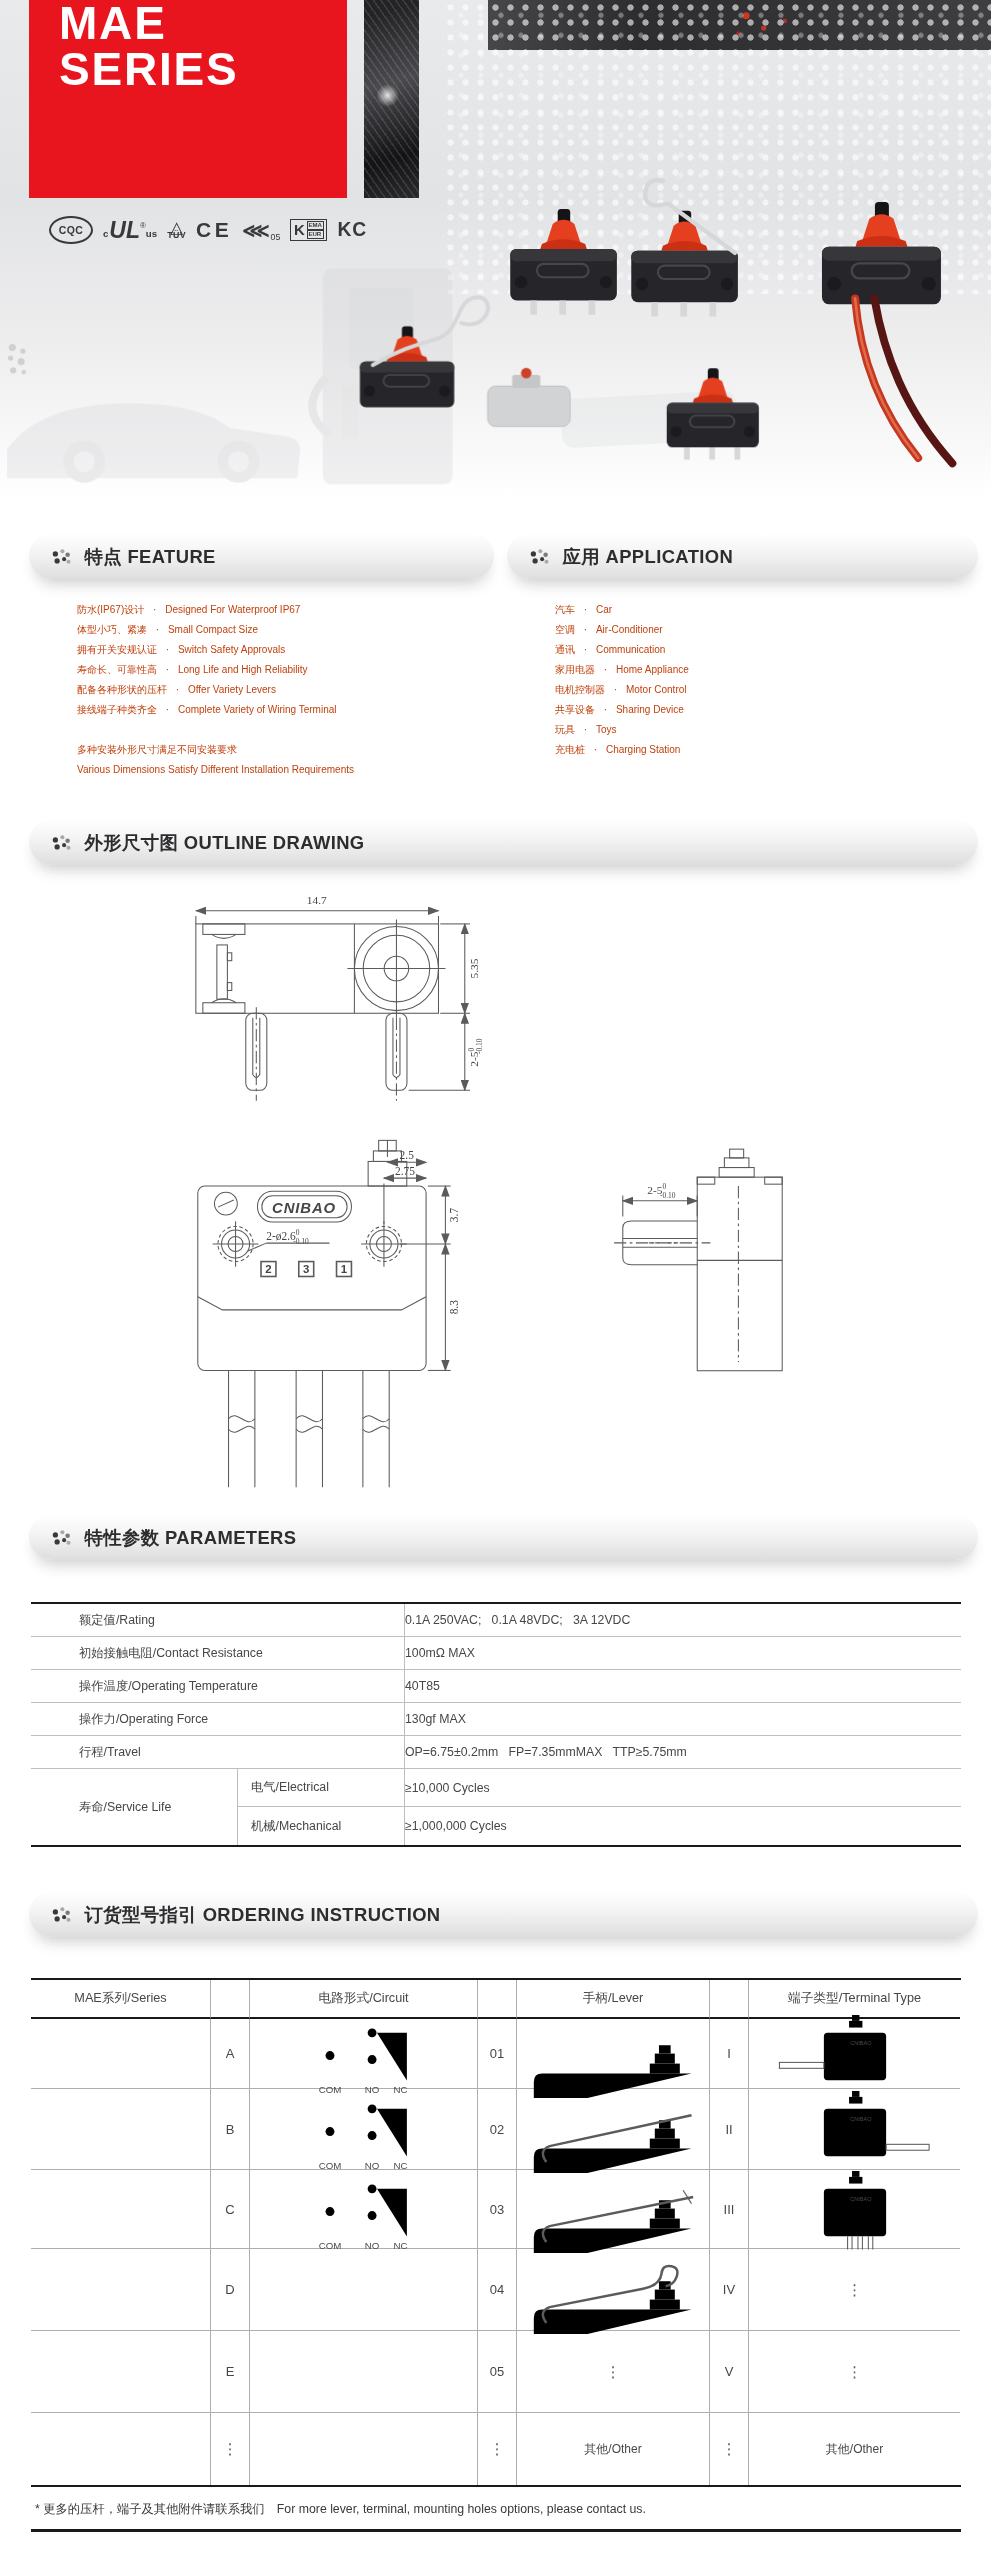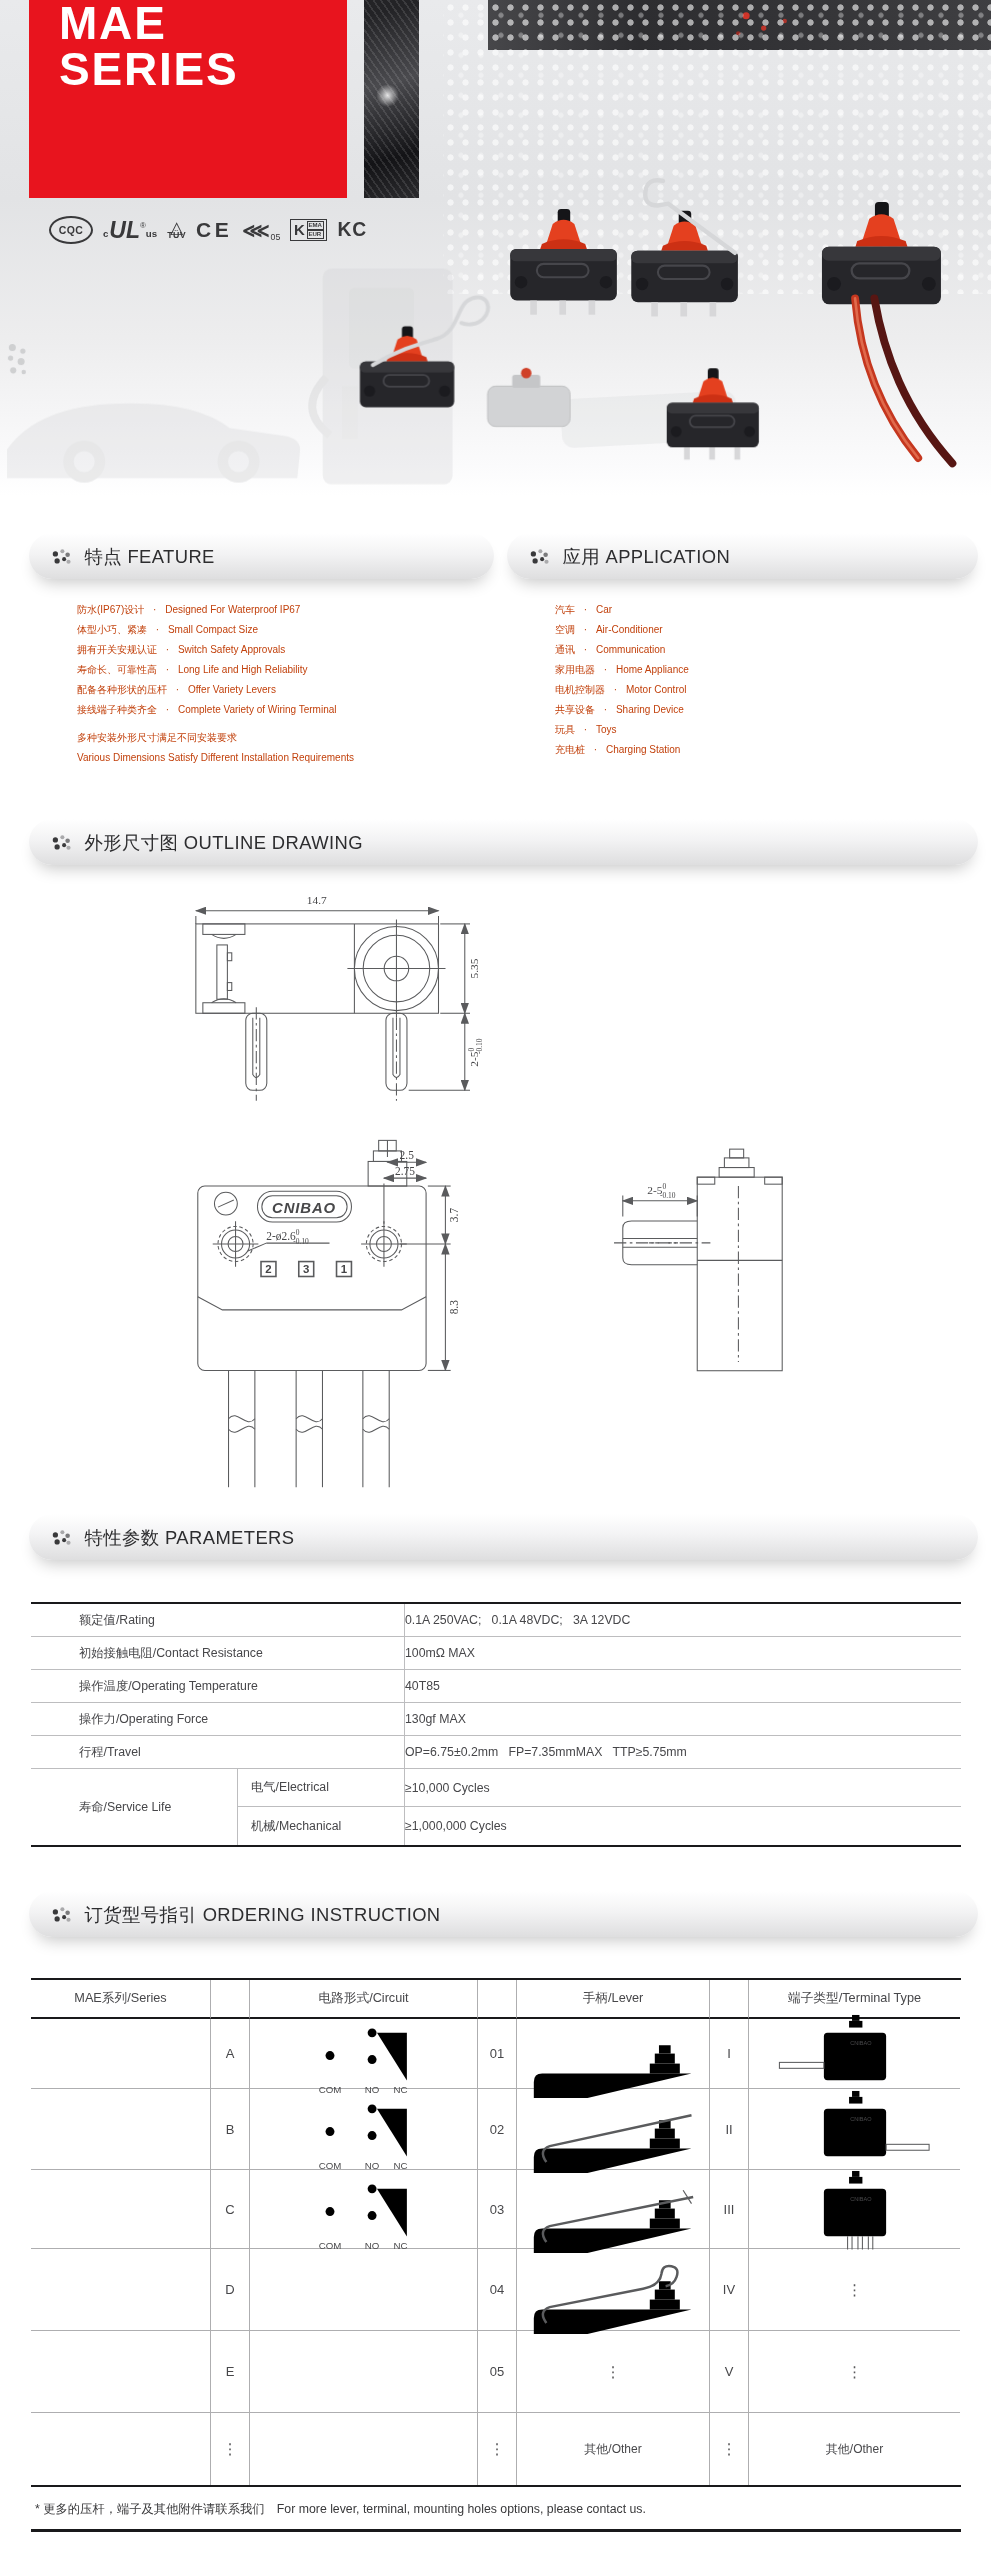--- a/index.html
+++ b/index.html
@@ -45,26 +45,26 @@
   .kema .kk{font-size:15px;font-weight:700}
   .kema .kstack{display:flex;flex-direction:column;gap:0.9px}
   .kema .kstack i{font-style:normal;font-size:6.1px;font-weight:700;border:0.9px solid #39393b;padding:0 0.9px;line-height:1.1}
   .kc{font-size:19.3px;font-weight:700;letter-spacing:0.9px}
 
   
   .pill{position:absolute;height:46px;border-radius:24px;z-index:2;
         background:linear-gradient(180deg,#ffffff 0%,#f3f3f4 45%,#dededf 100%);
         box-shadow:0 10.5px 16px -7px rgba(0,0,0,.22);
         display:flex;align-items:center;gap:11.4px;padding-left:21px}
-  .pill-title{font-size:18.4px;font-weight:400;color:#2d2d2f;letter-spacing:0.4px}
+  .pill-title{font-size:18.4px;font-weight:700;color:#2d2d2f;letter-spacing:0.4px}
 
   
   .blist{position:absolute;font-size:10px;line-height:20px;color:#c2410c}
   .dotsep{margin:0 8.8px}
-  .note{margin-top:8px}
+  .note{margin-top:20px}
 
   
   .draw{position:absolute}
   .draw path,.draw rect,.draw circle,.draw line,.draw polyline,.draw ellipse{fill:none;stroke:#5a5b5d;stroke-width:1.2}
   .draw text,.draw tspan{fill:#454547;stroke:none;font-family:"Liberation Serif",serif;font-size:13px}
   .draw .dtol{font-size:8.5px}
   .draw .dterm{font-family:"Liberation Sans",sans-serif;font-weight:700;font-size:13px;text-anchor:middle}
   .draw .dbrand{font-family:"Liberation Sans",sans-serif;font-style:italic;font-weight:700;font-size:17px;letter-spacing:1px;text-anchor:middle;fill:#48484a}
   .draw .thick{stroke-width:1.8}
   .dash{stroke-dasharray:4 3}

